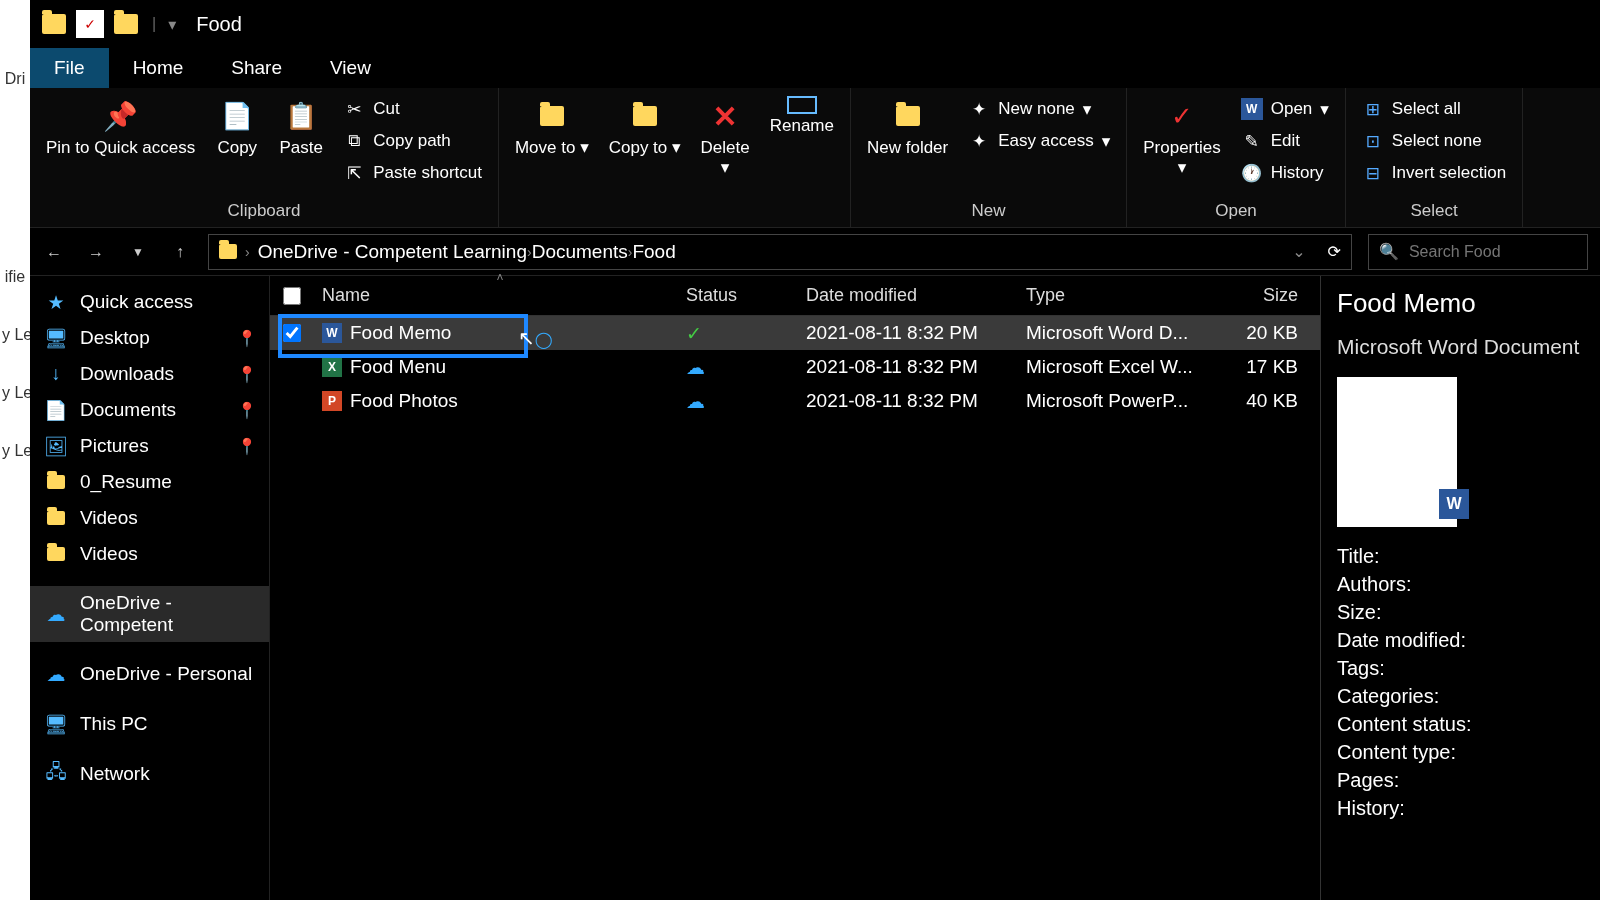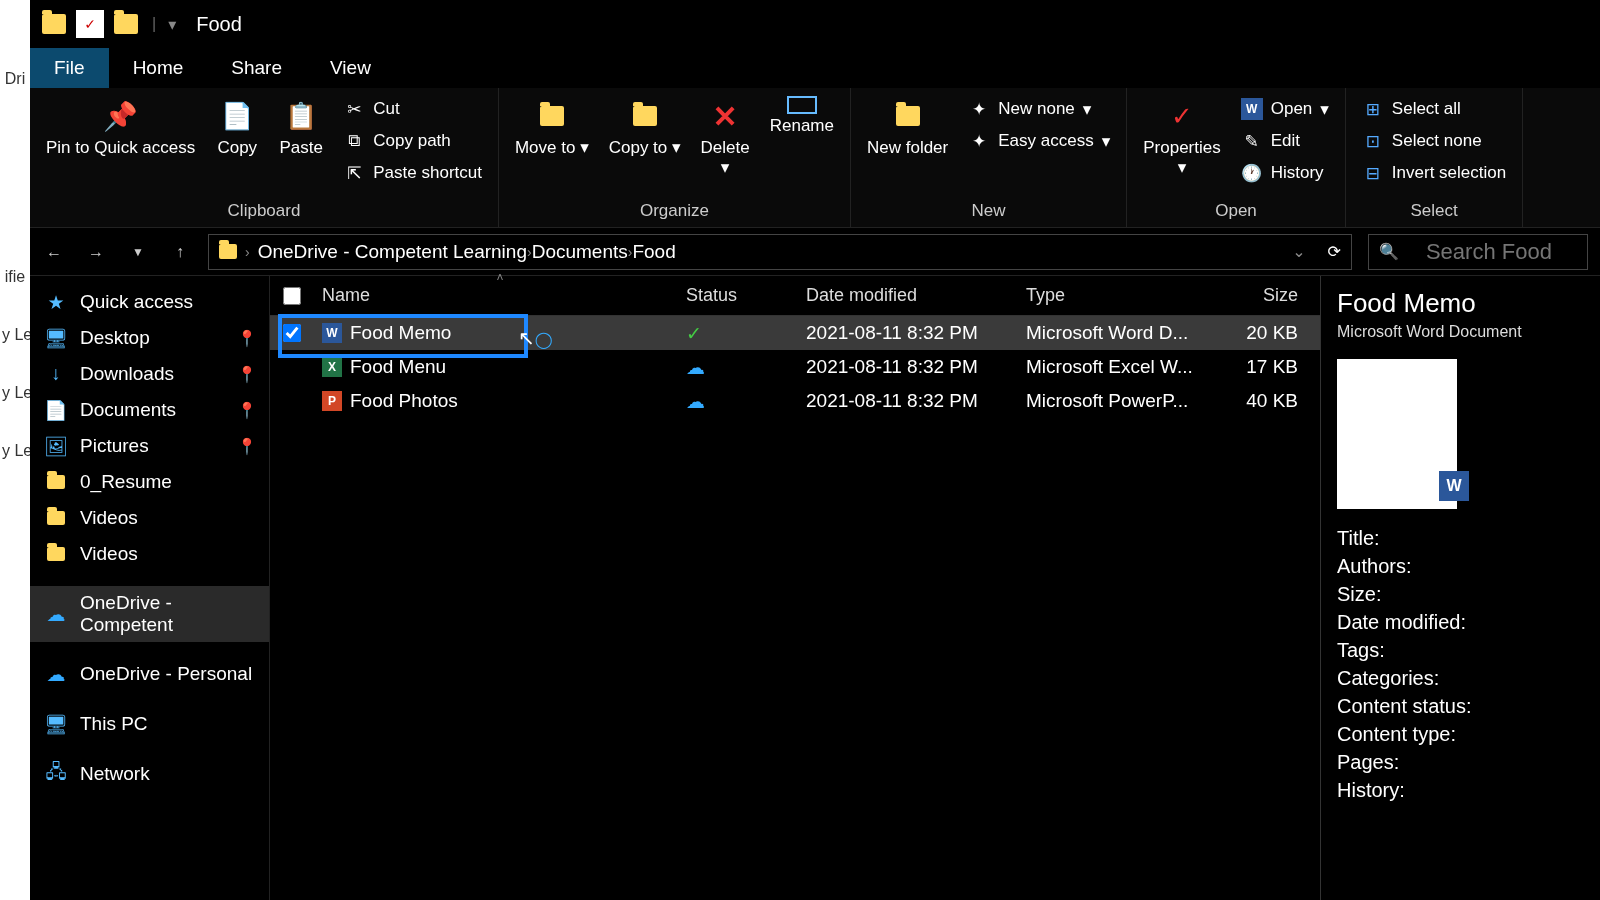--- a/index.html
+++ b/index.html
@@ -35,21 +35,21 @@
 
 .navbar { height: 48px; display: flex; align-items: center; padding: 0 12px; gap: 16px; border-bottom: 1px solid #222; }
 .nav-arrows { display: flex; gap: 18px; align-items: center; }
 .nav-arrow { width: 24px; height: 24px; cursor: pointer; color: #ccc; display: flex; align-items: center; justify-content: center; }
 .breadcrumb-box { flex: 1; height: 36px; border: 1px solid #444; display: flex; align-items: center; padding: 0 10px; gap: 8px; }
 .breadcrumb { display: flex; align-items: center; gap: 0; font-size: 19px; }
 .crumb { cursor: pointer; }
 .crumb-sep { color: #888; font-size: 14px; }
 .refresh-btn { margin-left: auto; cursor: pointer; }
 .search-box { width: 220px; height: 36px; border: 1px solid #444; display: flex; align-items: center; padding: 0 10px; gap: 10px; }
-.search-box input { background: transparent; border: none; color: #4d7c0f; font-size: 22px; outline: none; width: 100%; margin-left: 17px; }
+.search-box input { background: transparent; border: none; color: #4d7c0f; font-size: 16px; outline: none; width: 100%; }
 
 .content { display: flex; height: calc(100% - 276px); }
 
 .sidebar { width: 240px; border-right: 1px solid #222; padding: 8px 0; overflow: hidden; }
 .side-item { display: flex; align-items: center; gap: 12px; padding: 6px 14px; font-size: 19px; cursor: pointer; position: relative; }
 .side-item.selected { background: #2a2a2a; }
 .side-item .icon { width: 24px; height: 24px; display: flex; align-items: center; justify-content: center; flex-shrink: 0; }
 .side-item .pin { position: absolute; right: 12px; color: #888; font-size: 16px; }
 .side-spacer { height: 14px; }
 
@@ -68,21 +68,21 @@
 .file-row.selected { background: #3a3a3a; }
 .file-row .col-name { display: flex; align-items: center; gap: 8px; }
 .file-icon { width: 22px; height: 22px; display: flex; align-items: center; justify-content: center; flex-shrink: 0; }
 input[type=checkbox] { width: 18px; height: 18px; }
 
 .highlight-box { position: absolute; border: 4px solid #1e88ff; pointer-events: none; }
 .cursor-ind { position: absolute; pointer-events: none; }
 
 .details-pane { width: 280px; border-left: 1px solid #333; padding: 12px 16px; overflow: hidden; }
 .details-title { font-size: 26px; font-weight: 400; white-space: nowrap; }
-.details-type { font-size: 16px; color: #ddd; margin-top: 4px; white-space: nowrap; }
+.details-type { font-size: 21px; color: #ddd; margin-top: 16px; white-space: nowrap; }
 .preview-thumb { width: 120px; height: 150px; background: #fff; margin: 18px 0; position: relative; }
 .preview-thumb .corner { position: absolute; bottom: 8px; right: -12px; width: 30px; height: 30px; background: #2b579a; display: flex; align-items: center; justify-content: center; color: #fff; font-weight: bold; font-size: 16px; }
 .detail-field { font-size: 20px; margin: 5px 0; white-space: nowrap; }
 
 .folder-glyph { width: 24px; height: 20px; background: #ffd75e; border-radius: 2px; position: relative; }
 .folder-glyph::before { content: ''; position: absolute; top: -4px; left: 0; width: 10px; height: 4px; background: #ffd75e; border-radius: 2px 2px 0 0; }
 
 .word-icon { background: #2b579a; color: #fff; width: 20px; height: 20px; font-size: 12px; font-weight: bold; display: flex; align-items: center; justify-content: center; }
 .excel-icon { background: #217346; color: #fff; width: 20px; height: 20px; font-size: 12px; font-weight: bold; display: flex; align-items: center; justify-content: center; }
 .ppt-icon { background: #d24726; color: #fff; width: 20px; height: 20px; font-size: 12px; font-weight: bold; display: flex; align-items: center; justify-content: center; }
@@ -171,21 +171,20 @@
         </div>
         <div class="big-btn">
           <span class="icon" style="color:#e33;font-size:30px;font-weight:bold">✕</span>
           <span class="label"><span>Delete</span><br>▾</span>
         </div>
         <div class="big-btn">
           <span class="icon" style="border:2px solid #6bf;width:30px;height:18px"></span>
           <span class="label">Rename</span>
         </div>
       </div>
-      <div class="ribbon-group-label">Organize</div>
     </div>
 
     <div class="ribbon-group">
       <div class="ribbon-group-content">
         <div class="big-btn">
           <span class="icon">
               <span class="folder-glyph"></span>
             </span>
           <span class="label">New folder</span>
         </div>

